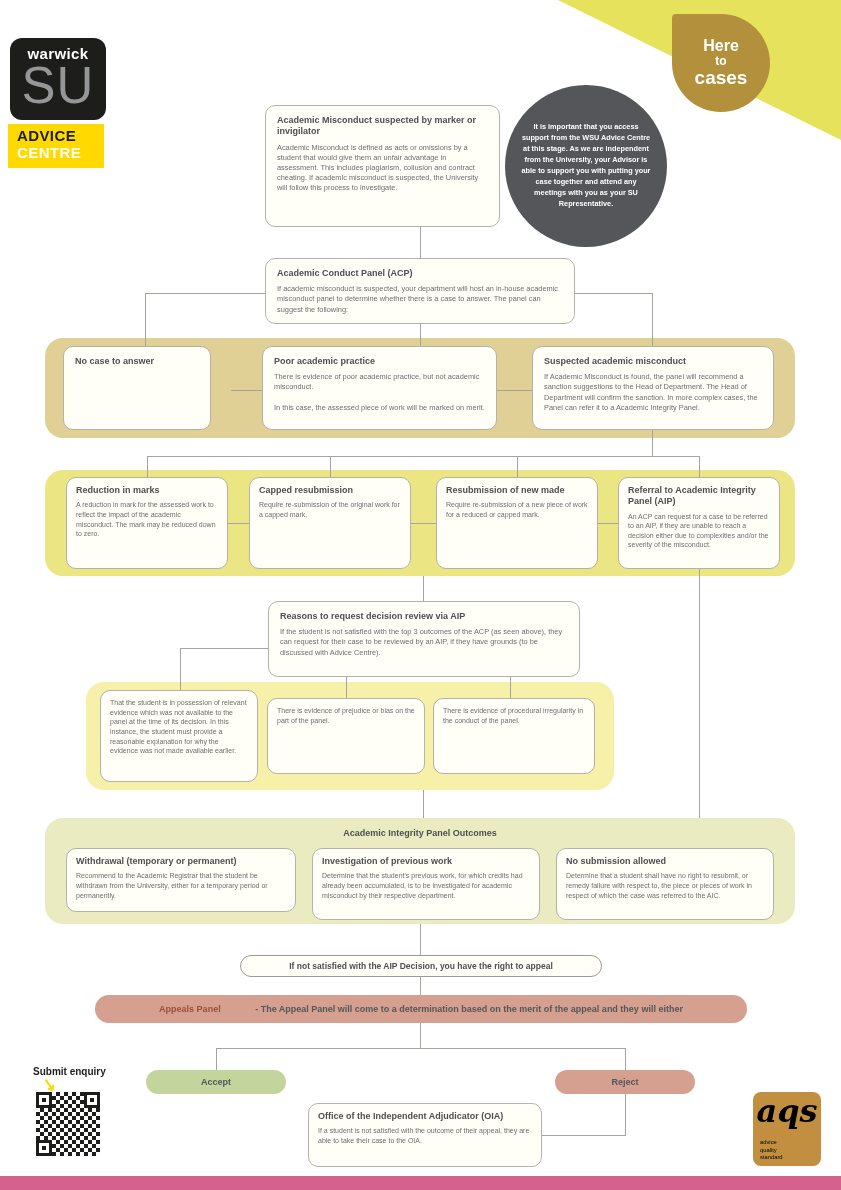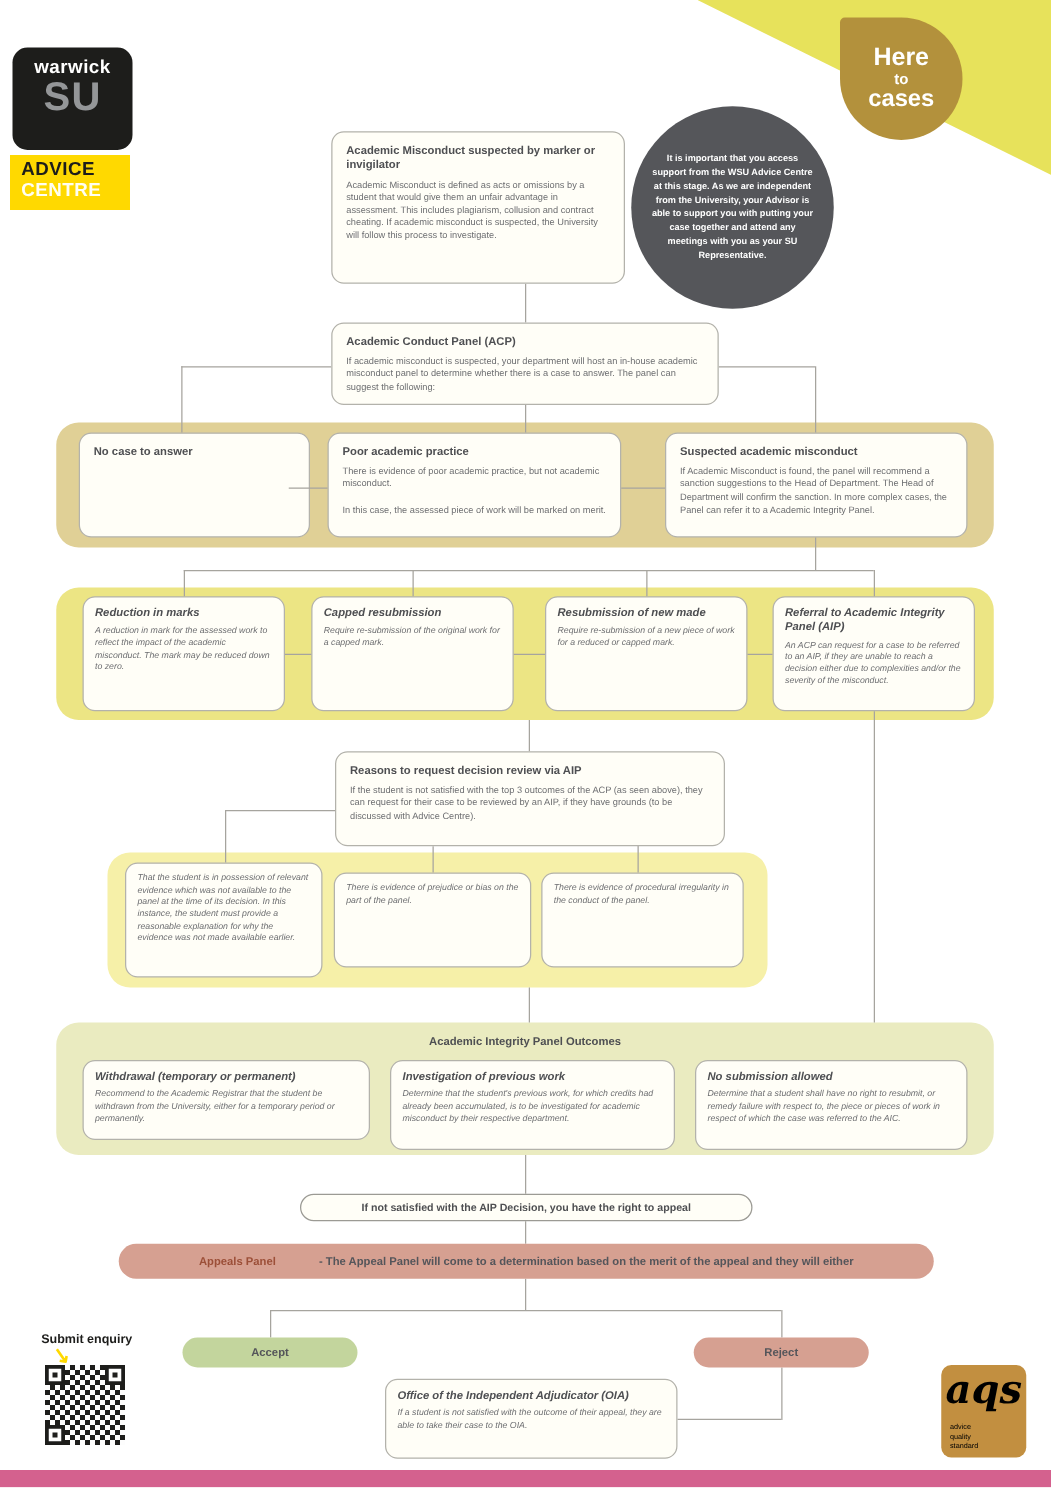--- a/index.html
+++ b/index.html
@@ -6,44 +6,44 @@
   html,body { background:#ffffff; }
   body { font-family:"Liberation Sans", sans-serif; }
   .page { position:relative; width:841px; height:1190px; background:#ffffff; overflow:hidden; margin:0 auto; }
 
   
   .corner-accent { position:absolute; left:558px; top:0; width:283px; height:140px;
     background:#e7e25b; clip-path:polygon(0 0,100% 0,100% 100%); z-index:1; }
   .badge { position:absolute; left:672px; top:14px; width:98px; height:98px; background:#b3913c;
     border-radius:4% 50% 50% 50%; color:#fff; display:flex; flex-direction:column; align-items:center;
     justify-content:center; z-index:2; text-align:center; }
-  .badge .l1 { font-size:20px; font-weight:700; line-height:1.1; }
+  .badge .l1 { font-size:16px; font-weight:700; line-height:1.1; }
   .badge .l2 { font-size:12px; font-weight:600; line-height:1.1; }
   .badge .l3 { font-size:19px; font-weight:800; line-height:1.1; }
   .gray-circle { position:absolute; left:505px; top:85px; width:162px; height:162px; border-radius:50%;
     background:#55565a; color:#fff; z-index:2; display:flex; align-items:center; justify-content:center;
     padding:16px 15px; text-align:center; font-size:7.3px; font-weight:700; line-height:1.5; }
 
   
   .logo-black { position:absolute; left:10px; top:38px; width:96px; height:82px; background:#1d1d1b;
     border-radius:12px; text-align:center; z-index:2; }
   .logo-black .ww { color:#ffffff; font-weight:700; font-size:15px; letter-spacing:.4px; margin-top:7px; }
-  .logo-black .su { color:#949698; font-weight:700; font-size:32px; line-height:.95; letter-spacing:1px; }
+  .logo-black .su { color:#949698; font-weight:400; font-size:51px; line-height:.95; letter-spacing:1px; }
   .logo-yellow { position:absolute; left:8px; top:124px; width:96px; height:44px; background:#ffd900;
     padding:4px 0 0 9px; z-index:2; }
   .logo-yellow .advice { font-size:15px; font-weight:800; color:#1d1d1b; letter-spacing:.4px; line-height:1.1; }
   .logo-yellow .centre { font-size:15px; font-weight:700; color:#fffef2; letter-spacing:.4px; line-height:1.1; }
 
   
   .band { position:absolute; border-radius:18px; z-index:1; }
   .node { position:absolute; background:#fffef7; border:1px solid #b3b2ab; border-radius:10px;
     padding:9px 11px; z-index:3; overflow:hidden; }
   .node .title { font-size:9px; font-weight:700; color:#4e4f52; line-height:1.25; margin-bottom:5px; }
   .node .body { font-size:7.4px; color:#6d6e71; line-height:1.38; white-space:pre-line; }
-  .node.sm { padding:7px 9px;font-style:italic; }
+  .node.sm { padding:7px 9px; }
   .node.sm .title { margin-bottom:4px; }
   .node.sm .body { font-size:7px; }
   .band-title { position:absolute; width:100%; top:10px; text-align:center; font-size:9px; font-weight:700;
     color:#4e4f52; }
 
   
   .hl,.vl { position:absolute; background:#a6a49e; z-index:2; }
   .hl { height:1px; } .vl { width:1px; }
 
   
@@ -140,21 +140,21 @@
     <div class="title">Academic Misconduct suspected by marker or invigilator</div>
     <div class="body">Academic Misconduct is defined as acts or omissions by a student that would give them an unfair advantage in assessment. This includes plagiarism, collusion and contract cheating. If academic misconduct is suspected, the University will follow this process to investigate.</div>
   </div>
 
   <div class="node" style="left:265px;top:258px;width:310px;height:66px">
     <div class="title">Academic Conduct Panel (ACP)</div>
     <div class="body">If academic misconduct is suspected, your department will host an in-house academic misconduct panel to determine whether there is a case to answer. The panel can suggest the following:</div>
   </div>
 
   <div class="band" style="left:45px;top:338px;width:750px;height:100px;background:#e0d096">
-    <div class="node" style="left:18px;top:8px;width:185px;height:84px">
+    <div class="node" style="left:18px;top:8px;width:148px;height:84px">
       <div class="title">No case to answer</div>
     </div>
     <div class="node" style="left:217px;top:8px;width:235px;height:84px">
       <div class="title">Poor academic practice</div>
       <div class="body">There is evidence of poor academic practice, but not academic misconduct.
 
 In this case, the assessed piece of work will be marked on merit.</div>
     </div>
     <div class="node" style="left:487px;top:8px;width:242px;height:84px">
       <div class="title">Suspected academic misconduct</div>

